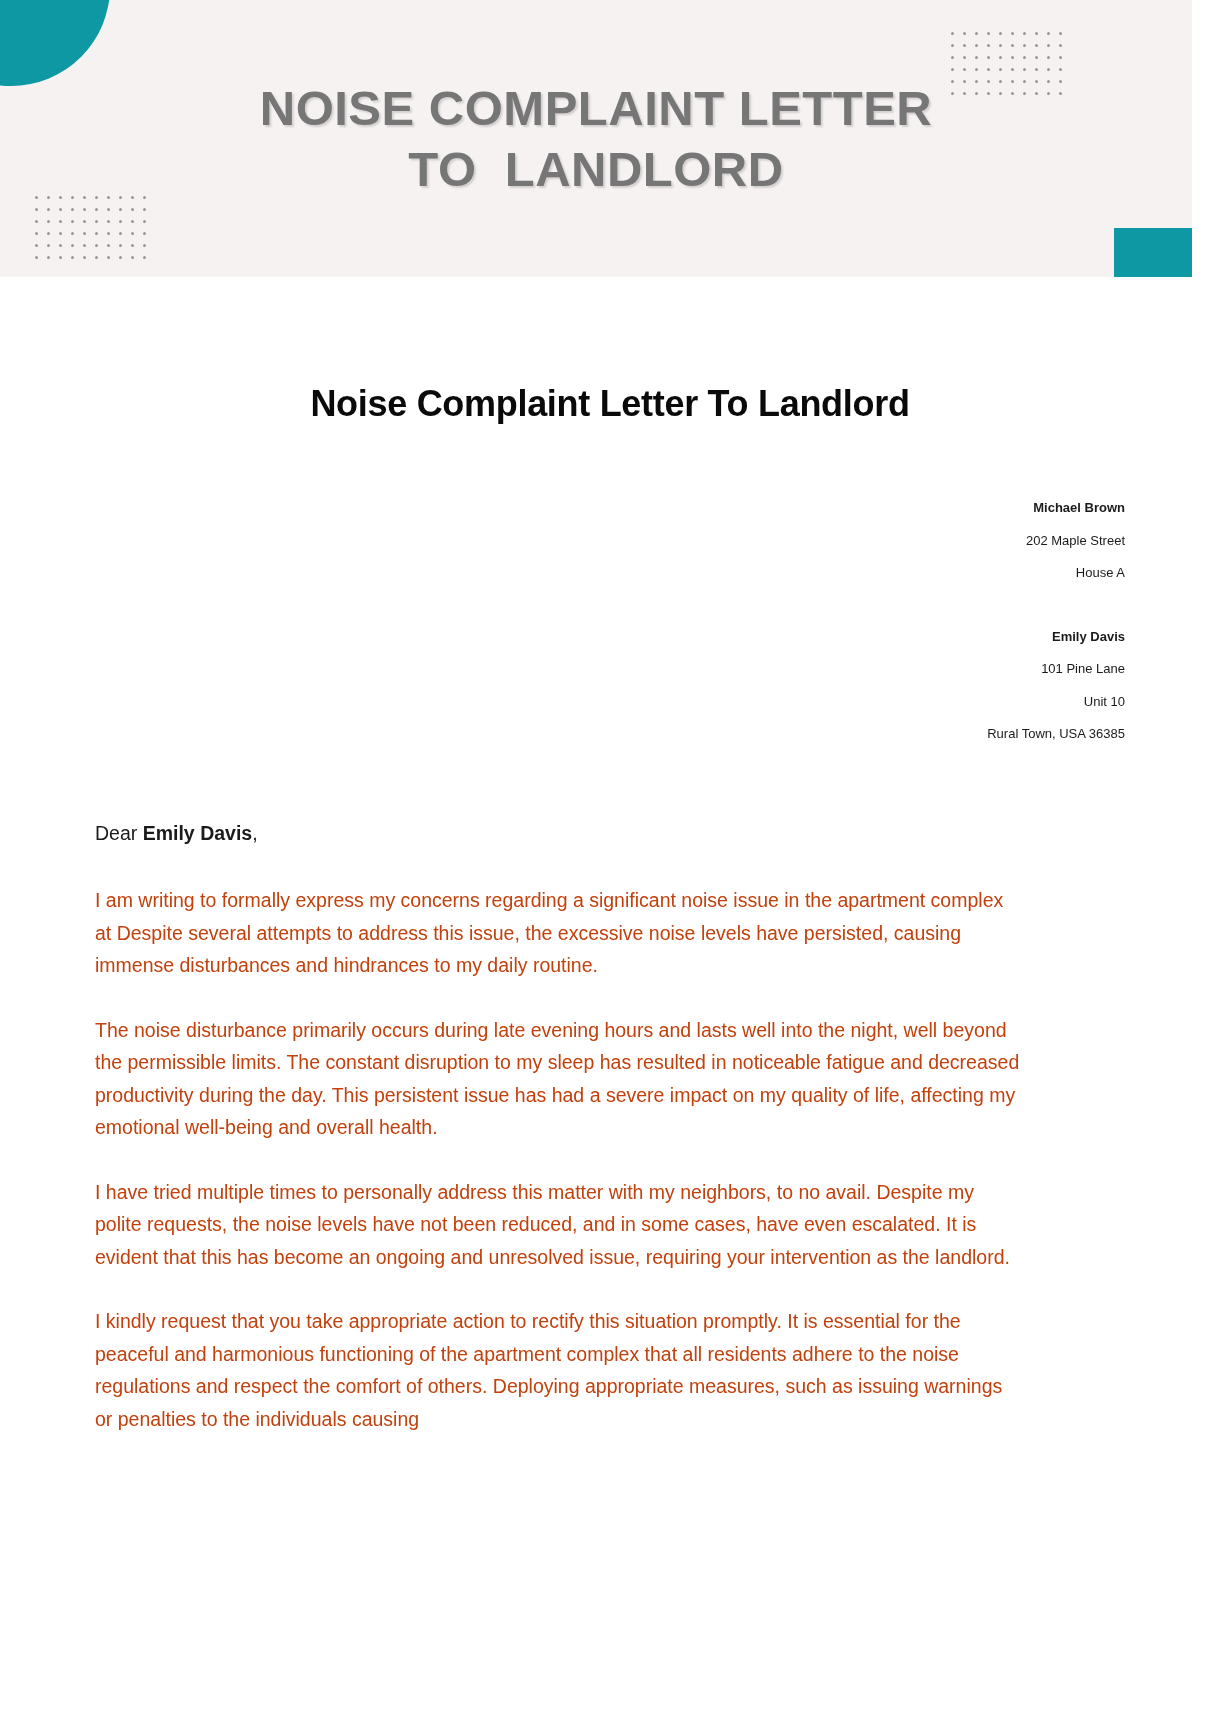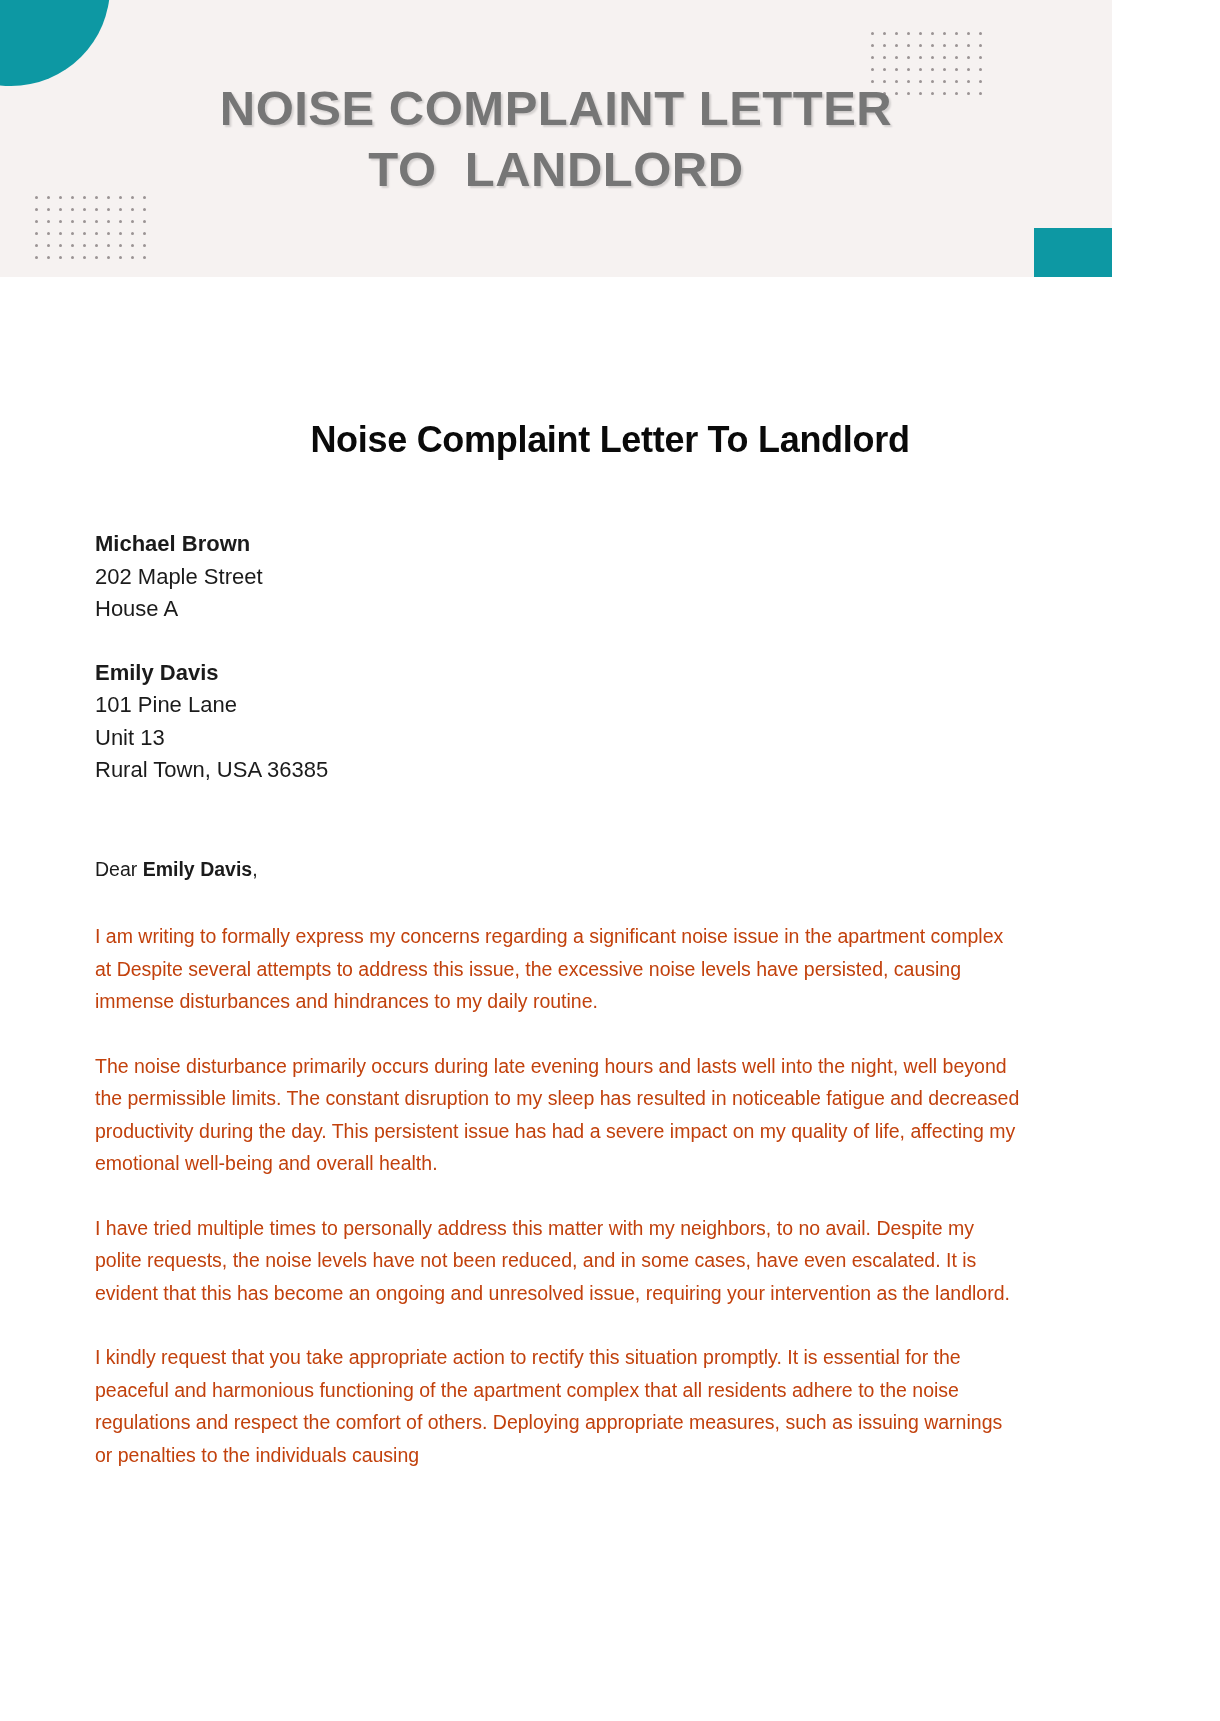--- a/index.html
+++ b/index.html
@@ -11,25 +11,24 @@
     height: 1721px;
     background: #ffffff;
     font-family: "Liberation Sans", sans-serif;
     overflow: hidden;
     position: relative;
   }
 
   
   .banner {
     position: relative;
-    width: 1096px;
+    width: 1192px;
     height: 277px;
     background: #f6f2f1;
     overflow: hidden;
-    padding-left: 16px;
   }
   .banner-circle {
     position: absolute;
     left: -88px;
     top: -112px;
     width: 198px;
     height: 198px;
     border-radius: 50%;
     background: #0d98a3;
   }
@@ -82,36 +81,36 @@
   .banner-title .line {
     display: block;
     white-space: pre;
   }
 
   
   .sheet {
     position: relative;
     padding: 0 95px;
     background: #ffffff;
-    margin-top: 36px;
   }
   .doc-title {
     margin: 0;
     padding-top: 106px;
     text-align: center;
     font-size: 36px;
     font-weight: 700;
     color: #0a0a0a;
     letter-spacing: -0.3px;
   }
   .addr-block {
     margin-top: 0;
-    font-size: 22px;
+    font-size: 13px;
     line-height: 32.5px;
     color: #1b1b1b;
+    text-align: right;
   }
   .addr-block .who {
     font-weight: 700;
   }
   .addr-one { margin-top: 67px; }
   .addr-two { margin-top: 31px; }
 
   .salutation {
     margin-top: 66px;
     font-size: 19.5px;
@@ -276,21 +275,21 @@
 
   <div class="addr-block addr-one">
     <div class="who">Michael Brown</div>
     <div>202 Maple Street</div>
     <div>House A</div>
   </div>
 
   <div class="addr-block addr-two">
     <div class="who">Emily Davis</div>
     <div>101 Pine Lane</div>
-    <div>Unit 13</div>
+    <div>Unit 10</div>
     <div>Rural Town, USA 36385</div>
   </div>
 
   <div class="salutation">
     <span>Dear </span><b>Emily Davis</b><span>,</span>
   </div>
 
   <p class="para">I am writing to formally express my concerns regarding a significant noise issue in the apartment complex at Despite several attempts to address this issue, the excessive noise levels have persisted, causing immense disturbances and hindrances to my daily routine.</p>
   <p class="para">The noise disturbance primarily occurs during late evening hours and lasts well into the night, well beyond the permissible limits. The constant disruption to my sleep has resulted in noticeable fatigue and decreased productivity during the day. This persistent issue has had a severe impact on my quality of life, affecting my emotional well-being and overall health.</p>
   <p class="para">I have tried multiple times to personally address this matter with my neighbors, to no avail. Despite my polite requests, the noise levels have not been reduced, and in some cases, have even escalated. It is evident that this has become an ongoing and unresolved issue, requiring your intervention as the landlord.</p>

